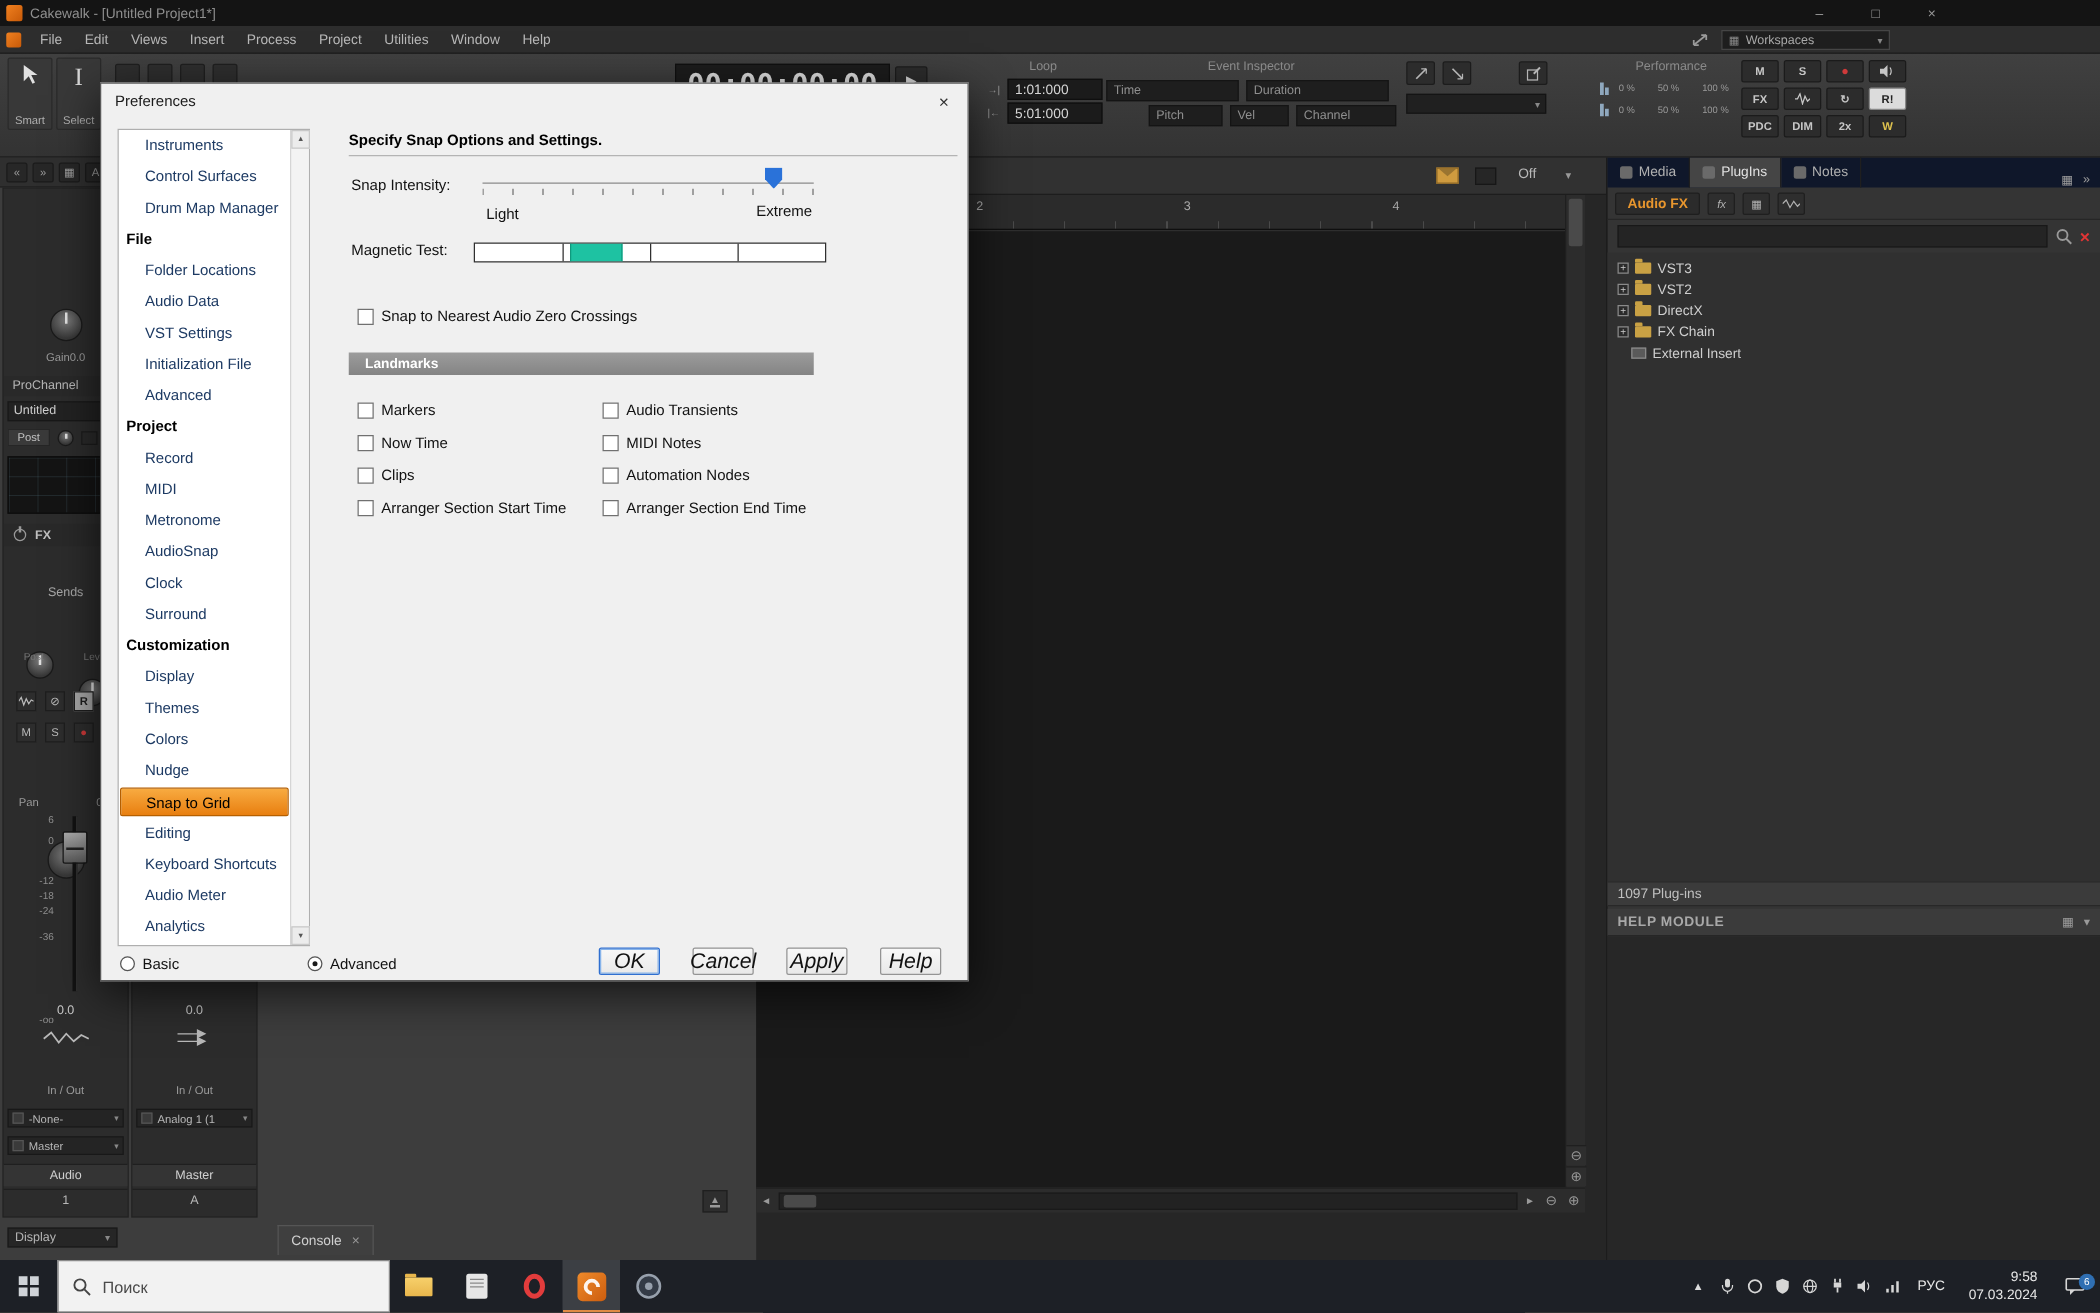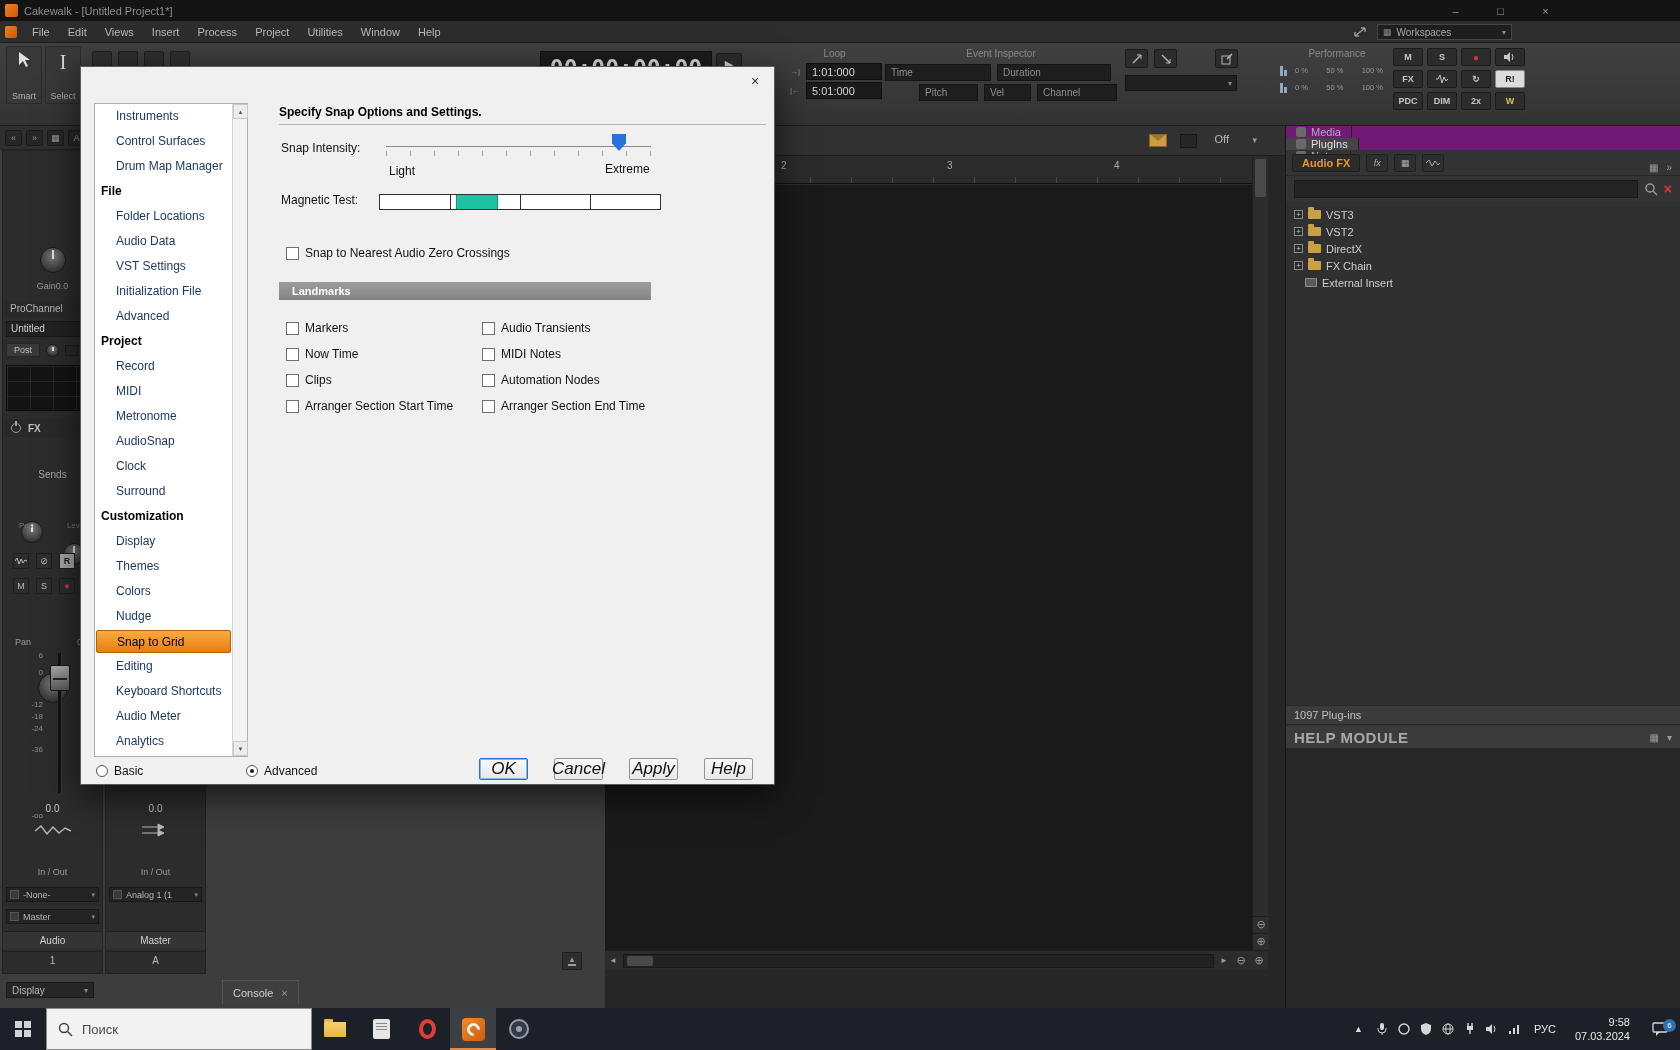--- a/index.html
+++ b/index.html
@@ -133,41 +133,41 @@
   .vthumb { position:absolute; left:2px; top:3px; width:11px; height:38px; background:#4a4a4a; border-radius:2px; }
   .vzoom { position:absolute; left:0; width:16px; height:16px; color:#9a9a9a; font-size:11px; display:flex; align-items:center; justify-content:center; background:#2e2e2e; border-top:1px solid #1f1f1f; }
   .hscroll { position:absolute; left:0; top:824px; width:663px; height:20px; background:#2c2c2c; border-top:1px solid #1f1f1f; display:flex; align-items:center; }
   .harrow { width:16px; height:20px; color:#9a9a9a; font-size:8px; display:flex; align-items:center; justify-content:center; }
   .htrack { flex:1; height:14px; background:#222; margin:0 2px; position:relative; border:1px solid #1a1a1a; }
   .hthumb { position:absolute; left:3px; top:1px; width:26px; height:10px; background:#4a4a4a; border-radius:2px; }
   .hzoom { width:18px; height:20px; color:#9a9a9a; font-size:11px; display:flex; align-items:center; justify-content:center; }
 
   
   .browser { position:absolute; left:1285px; top:126px; width:395px; height:882px; background:#343434; border-left:1px solid #141414; }
-  .br-tabs { position:absolute; left:0; top:0; width:100%; height:24px; background:#701a75; display:flex; align-items:flex-start;flex-direction:column; }
+  .br-tabs { position:absolute; left:0; top:0; width:100%; height:24px; background:#0f172a; display:flex; align-items:flex-end; }
   .br-tab { height:24px; padding:0 10px; display:flex; align-items:center; gap:5px; font-size:11px; color:#b0b0b0; border-right:1px solid #1f1f1f; }
   .br-tab.active { background:#454545; color:#e0e0e0; }
   .tabico { width:10px; height:10px; background:#6a6a6a; border-radius:2px; }
   .br-tabs-right { margin-left:auto; display:flex; gap:8px; padding-right:8px; color:#9a9a9a; font-size:10px; }
   .br-subtabs { position:absolute; left:0; top:24px; width:100%; height:26px; border-bottom:1px solid #262626; display:flex; align-items:center; gap:6px; padding:0 6px; }
   .audiofx-btn { height:18px; padding:0 9px; background:#2b2b2b; border:1px solid #1e1e1e; color:#e8962e; font-size:11px; font-weight:bold; display:flex; align-items:center; border-radius:2px; }
   .sub-ic { width:22px; height:18px; background:#2e2e2e; border:1px solid #1f1f1f; color:#b0b0b0; font-size:9px; display:flex; align-items:center; justify-content:center; border-radius:2px; }
   .fxsmall { font-style:italic; font-size:9px; }
   .br-search { position:absolute; left:0; top:50px; width:100%; height:26px; display:flex; align-items:center; gap:6px; padding:0 8px; }
   .search-input { flex:1; height:18px; background:#242424; border:1px solid #181818; }
   .red-x { color:#e03535; font-size:14px; font-weight:bold; }
   .br-tree { position:absolute; left:0; top:76px; width:100%; height:503px; background:#303030; padding-top:4px; }
   .tr-row { height:17px; display:flex; align-items:center; gap:5px; padding-left:8px; font-size:11px; color:#cfcfcf; }
   .expander { width:9px; height:9px; background:#2a2a2a; border:1px solid #8a8a8a; color:#ccc; font-size:8px; line-height:7px; text-align:center; flex:none; }
   .folder { width:13px; height:9px; background:#c9a144; border-radius:1px; position:relative; flex:none; }
   .folder::before { content:""; position:absolute; left:0; top:-3px; width:6px; height:3px; background:#c9a144; border-radius:1px 1px 0 0; }
   .plugic { width:12px; height:9px; background:#5a5a5a; border:1px solid #8a8a8a; position:relative; flex:none; margin-left:11px; }
   .br-status { position:absolute; left:0; top:579px; width:100%; height:20px; background:#3b3b3b; border-top:1px solid #282828; border-bottom:1px solid #282828; font-size:11px; color:#c0c0c0; line-height:19px; padding-left:8px; }
   .br-help-hdr { position:absolute; left:0; top:601px; width:100%; height:22px; background:#3b3b3b; border-bottom:1px solid #262626; display:flex; align-items:center; padding:0 8px; }
-  .help-title { font-size:15px; font-weight:bold; color:#a8a8a8; letter-spacing:.5px; }
+  .help-title { font-size:11px; font-weight:bold; color:#a8a8a8; letter-spacing:.5px; }
   .hdr-icons { margin-left:auto; display:flex; gap:8px; color:#9a9a9a;font-size:10px; }
   .br-help-body { position:absolute; left:0; top:623px; width:100%; height:259px; background:#272727; }
 
   
   .dialog { position:absolute; left:80px; top:66px; width:695px; height:719px; background:#f0f0f0; border:1px solid #5a5a5a; box-shadow:0 10px 34px rgba(0,0,0,.65); z-index:100; color:#111; }
   .dlg-title { position:absolute; left:0; top:0; width:100%; height:28px; display:flex; align-items:center; padding-left:11px; font-size:12px; color:#1a1a1a; }
   .dlg-close { position:absolute; right:6px; top:4px; width:26px; height:20px; display:flex; align-items:center; justify-content:center; color:#333; font-size:14px; }
   .pref-list { position:absolute; left:13px; top:36px; width:154px; height:654px; background:#fff; border:1px solid #afafaf; }
   .pl-items { position:absolute; left:0; top:0; width:137px; }
   .p-h { height:25px; line-height:25px; font-size:12px; font-weight:bold; color:#000; padding-left:6px; }
@@ -607,20 +607,23 @@
     <span class="help-title">HELP MODULE</span>
     <span class="hdr-icons">
       <span>▦</span>
       <span>▾</span>
     </span>
   </div>
   <div class="br-help-body"></div>
 </div>
 
 <div class="dialog">
+  <div class="dlg-title">
+    <span>Preferences</span>
+  </div>
   <span class="dlg-close">×</span>
 
   <div class="pref-list">
     <div class="pl-items">
       <div class="p-i">Instruments</div>
       <div class="p-i">Control Surfaces</div>
       <div class="p-i">Drum Map Manager</div>
       <div class="p-h">File</div>
       <div class="p-i">Folder Locations</div>
       <div class="p-i">Audio Data</div>

